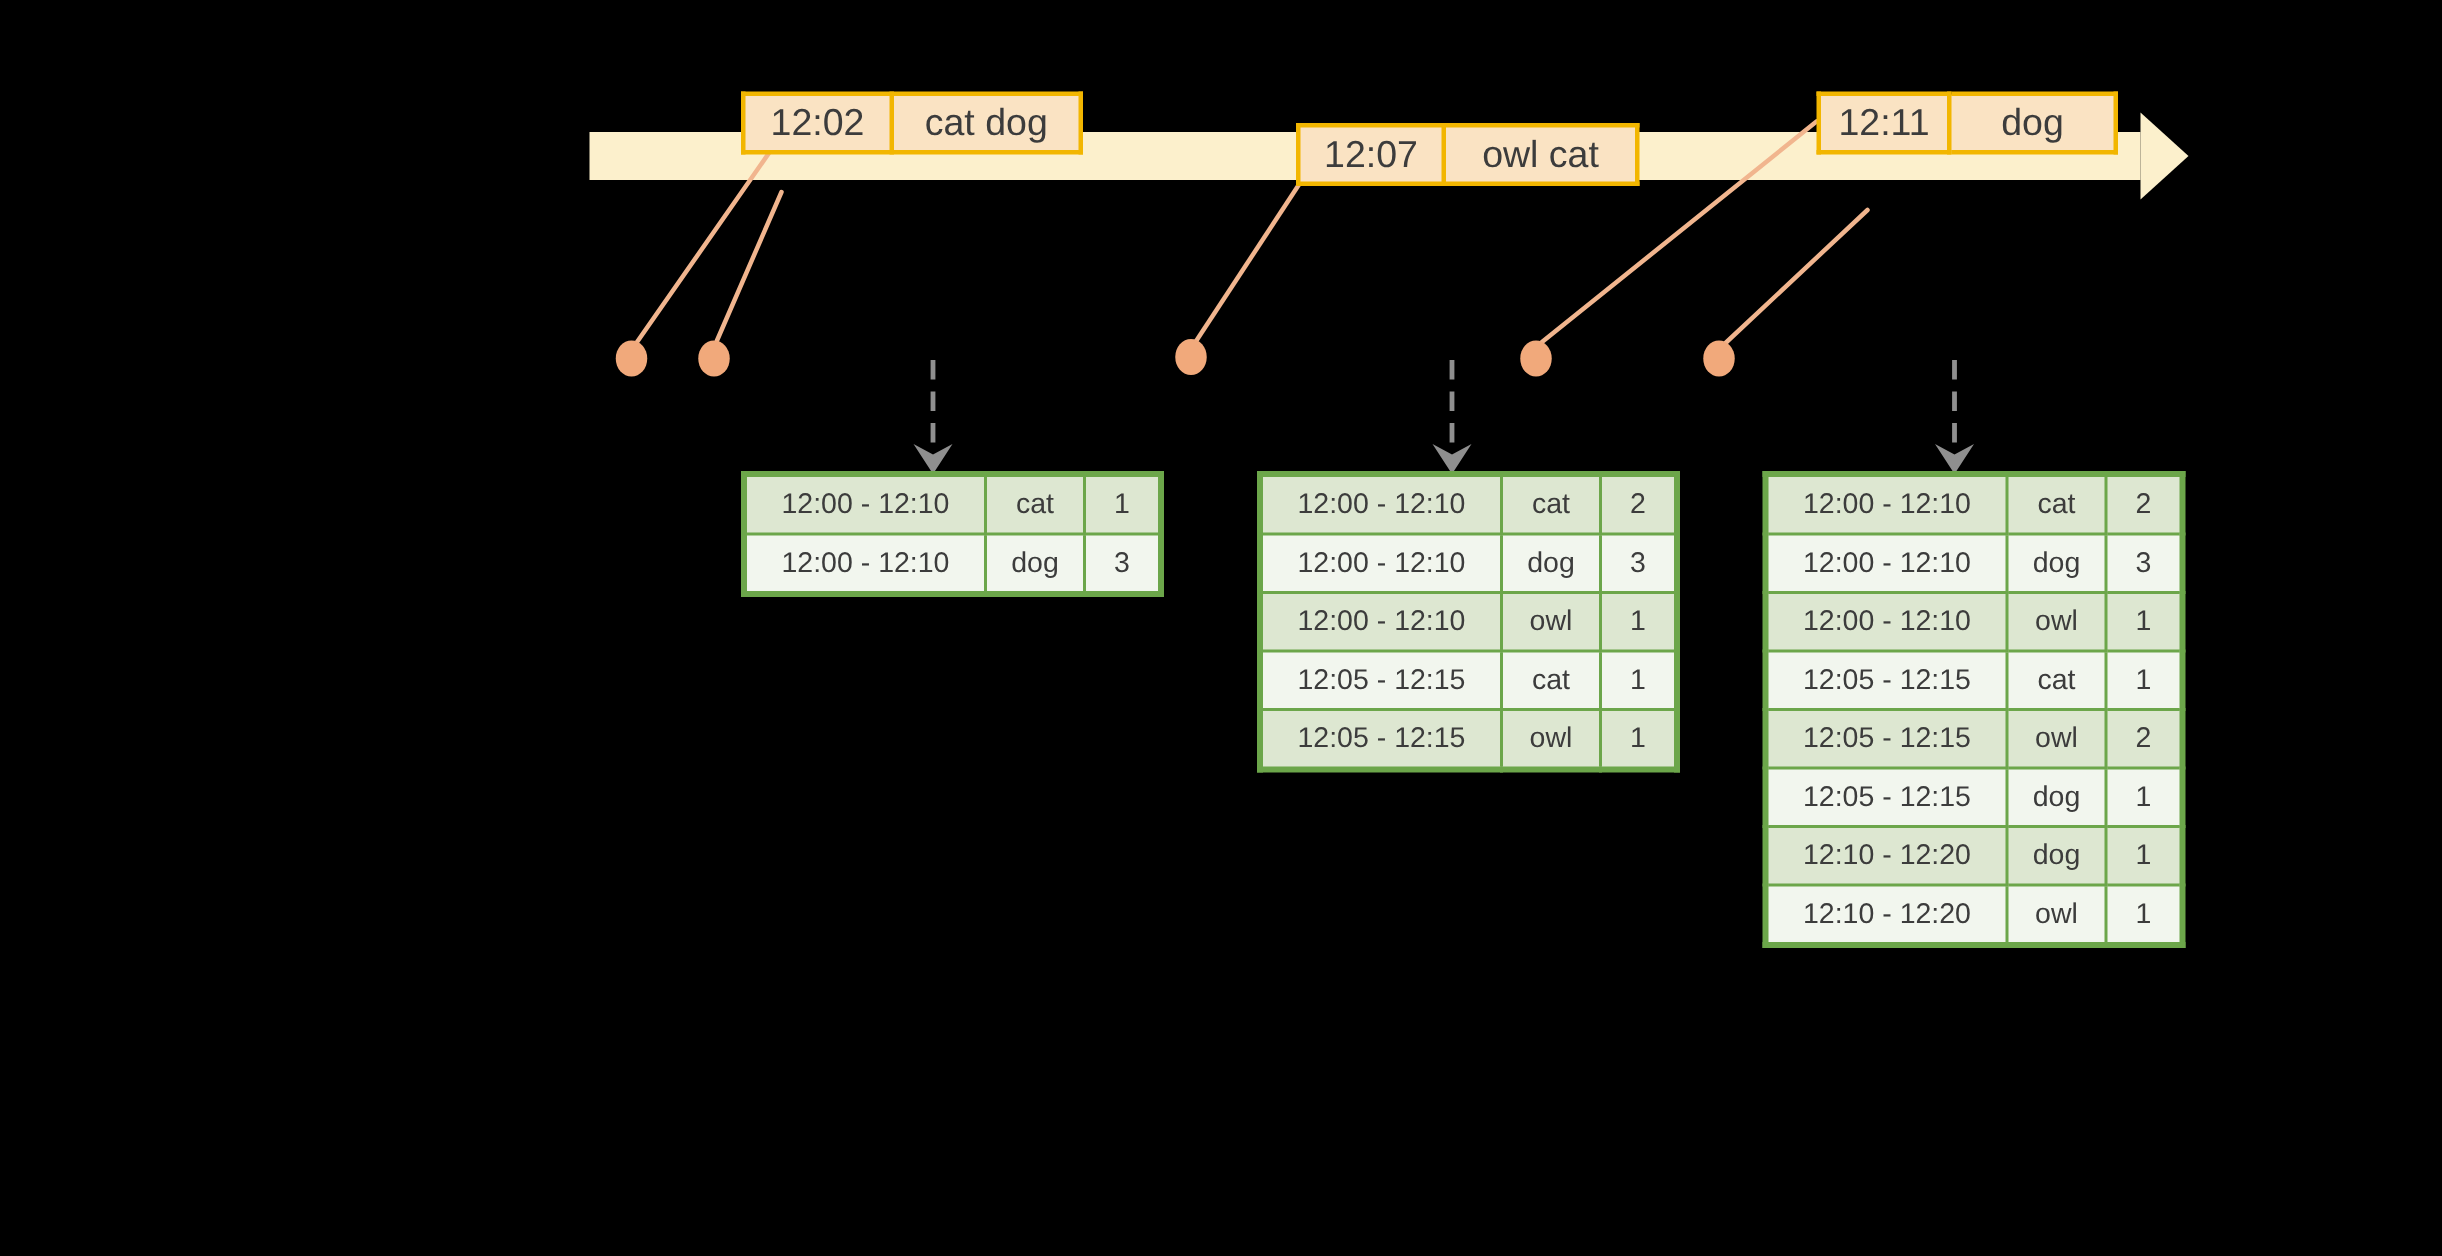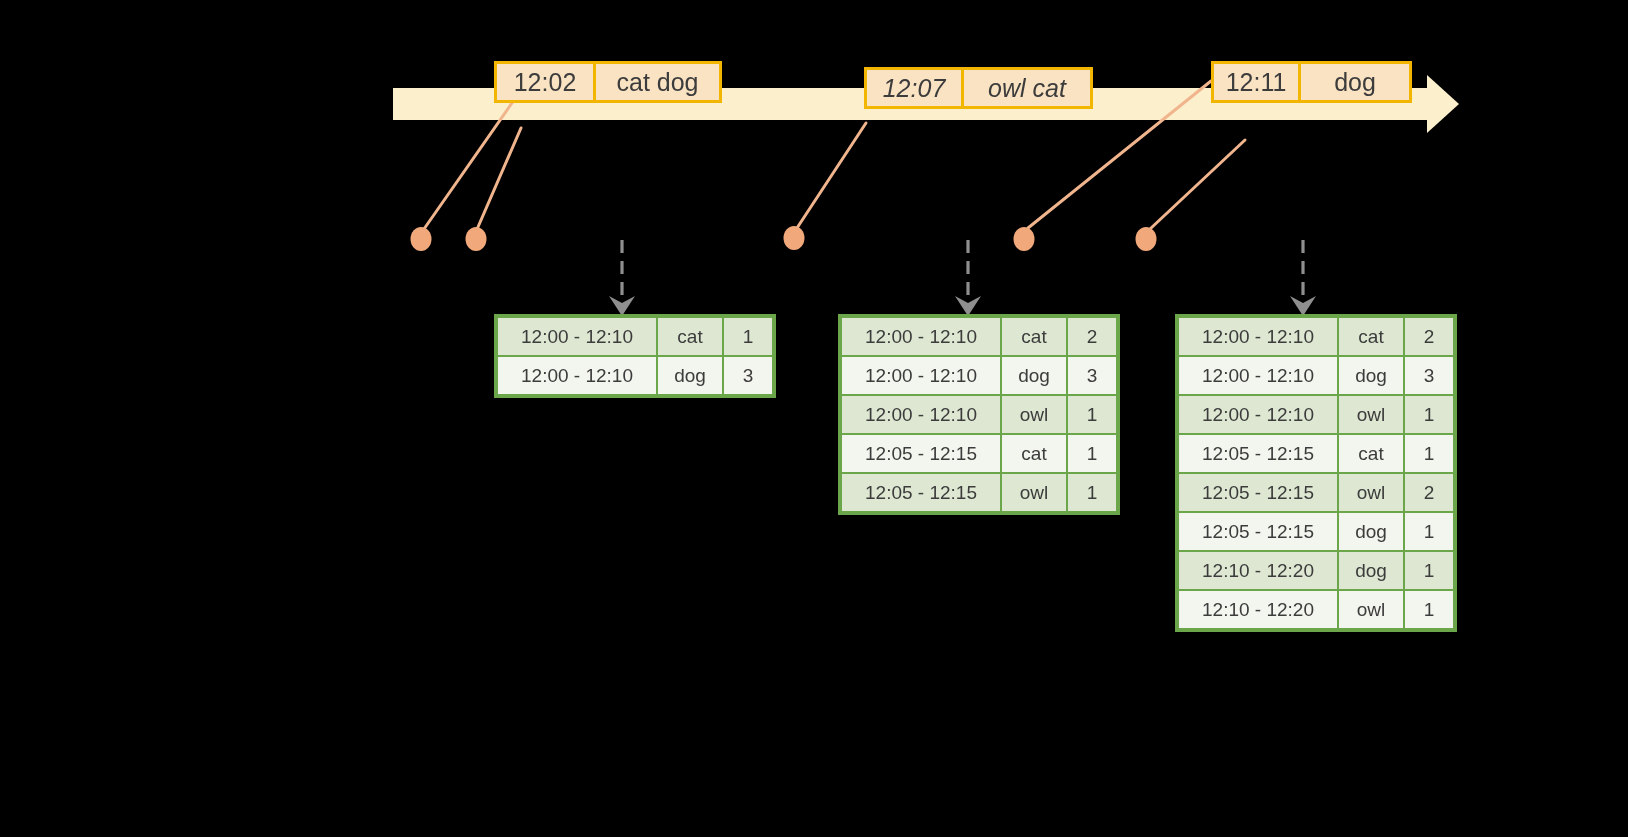--- a/index.html
+++ b/index.html
@@ -57,21 +57,21 @@
     height:37px;text-align:center;vertical-align:middle;
     padding:0 2px;white-space:nowrap;
   }
   .result-table tr:nth-child(odd) td{background:var(--result-row-dark);}
   .result-table tr:nth-child(even) td{background:var(--result-row-light);}
   .result-table td:nth-child(1){width:154px;}
   .result-table td:nth-child(2){width:60px;}
   .result-table td:nth-child(3){width:44px;}
 
   #event-table-1{left:494px;top:61px;padding-left:44px;}
-  #event-table-2{left:864px;top:67px;font-style:italic;}
+  #event-table-2{left:864px;top:82px;}
   #event-table-3{left:1211px;top:61px;padding-left:32px;}
   #result-table-1{left:494px;top:314px;}
   #result-table-2{left:838px;top:314px;}
   #result-table-3{left:1175px;top:314px;}
 </style>
 </head>
 <body>
 
 <div id="stage">
 

